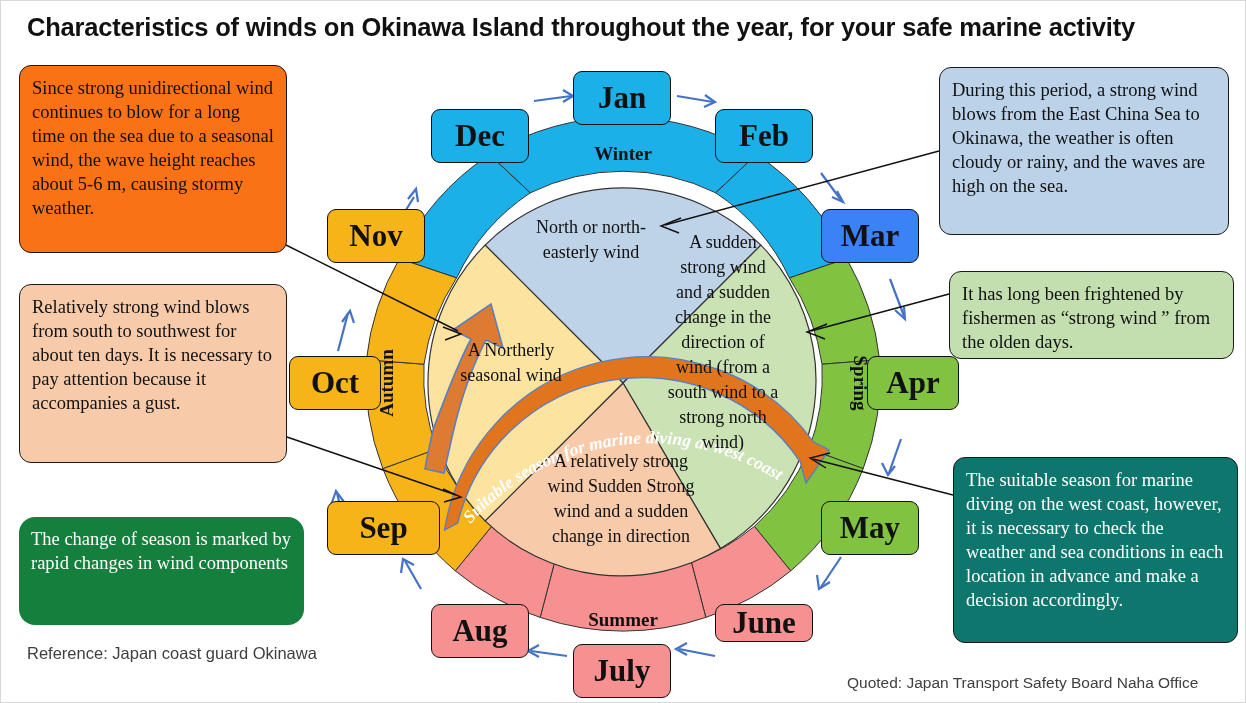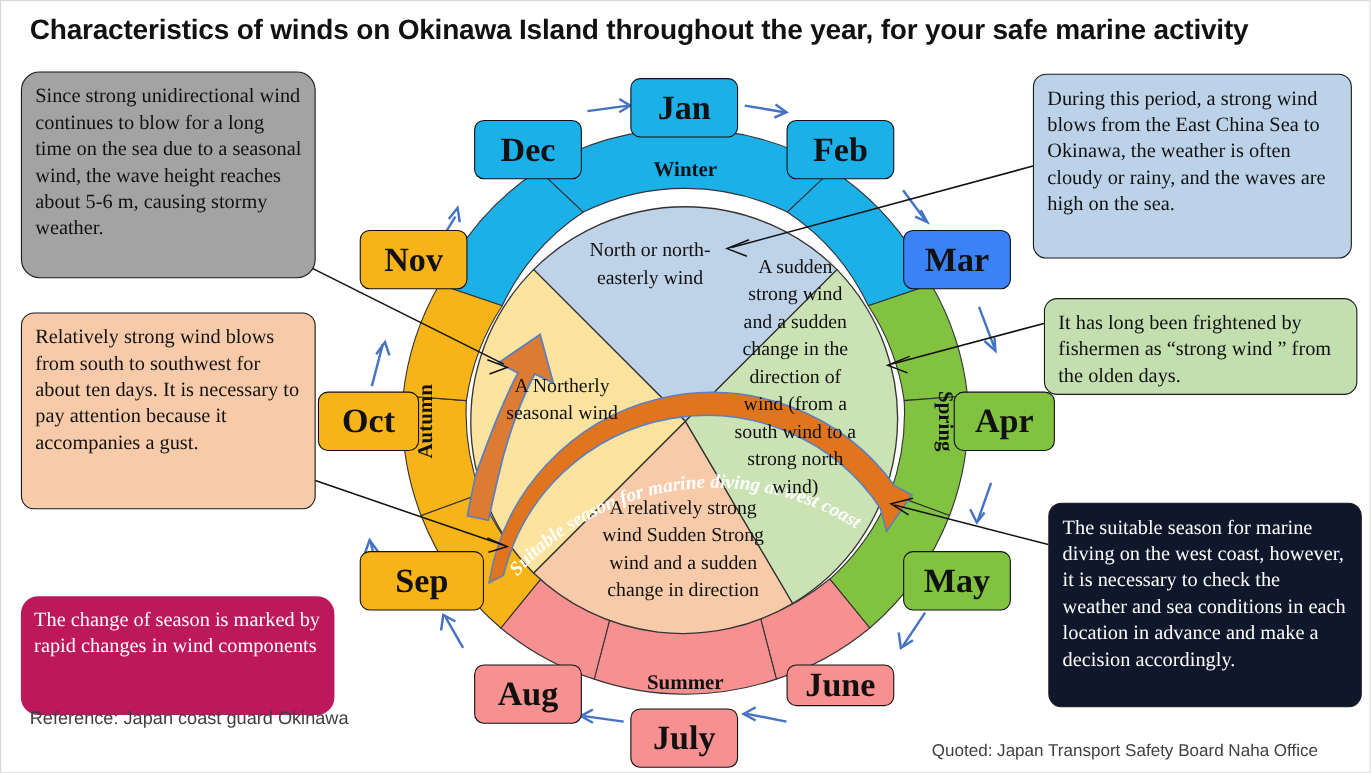--- a/index.html
+++ b/index.html
@@ -10,26 +10,26 @@
   #title{position:absolute;left:26px;top:12px;width:1190px;height:40px;
          font-family:"Liberation Sans", sans-serif;font-weight:bold;
          font-size:25.5px;color:#111;letter-spacing:-0.2px;white-space:nowrap;}
 
   .callout{position:absolute;box-sizing:border-box;border:1.4px solid #1a1a1a;
            border-radius:12px;padding:10px 12px;font-size:18.5px;line-height:1.30;
            color:#111;}
   .callout.blue-fill{border:none;color:#ffffff;border-radius:16px;}
   .callout.orange-fill{color:#ffffff;}
 
-  #c-yellow{left:18px;top:64px;width:268px;height:188px;background:#a3a3a3;border-radius:17px;}
+  #c-yellow{left:18px;top:64px;width:268px;height:188px;background:#f97316;}
   #c-peach {left:18px;top:283px;width:268px;height:179px;background:#F7CBAA;}
   #c-blue  {left:938px;top:66px;width:290px;height:168px;background:#BBD2E8;}
   #c-green {left:948px;top:270px;width:285px;height:88px;background:#C3DFAF;}
-  #c-orange{left:952px;top:456px;width:285px;height:186px;background:#0f172a;}
-  #c-indigo{left:18px;top:516px;width:285px;height:108px;background:#be185d;margin-top:25px;}
+  #c-orange{left:952px;top:456px;width:285px;height:186px;background:#0f766e;}
+  #c-indigo{left:18px;top:516px;width:285px;height:108px;background:#15803d;}
 
   #ref{position:absolute;left:26px;top:641px;width:420px;
        font-family:"Liberation Sans", sans-serif;font-size:16.5px;
        line-height:1.35;color:#3f3f3f;}
   #quoted{position:absolute;left:846px;top:673px;
           font-family:"Liberation Sans", sans-serif;font-size:15.5px;color:#3f3f3f;}
 
   #wheel{position:absolute;left:0;top:0;width:1246px;height:703px;}
 
   .mbox{position:absolute;box-sizing:border-box;border:1.7px solid #111;

